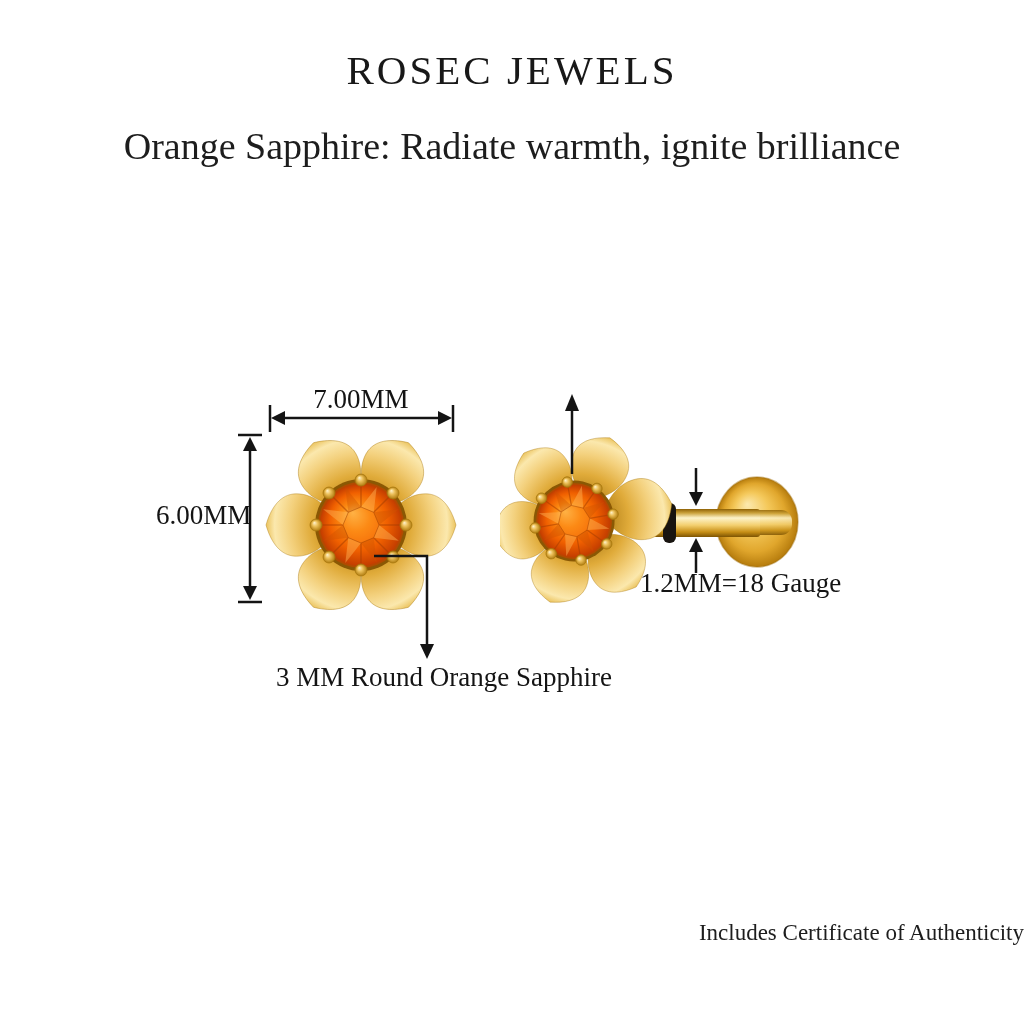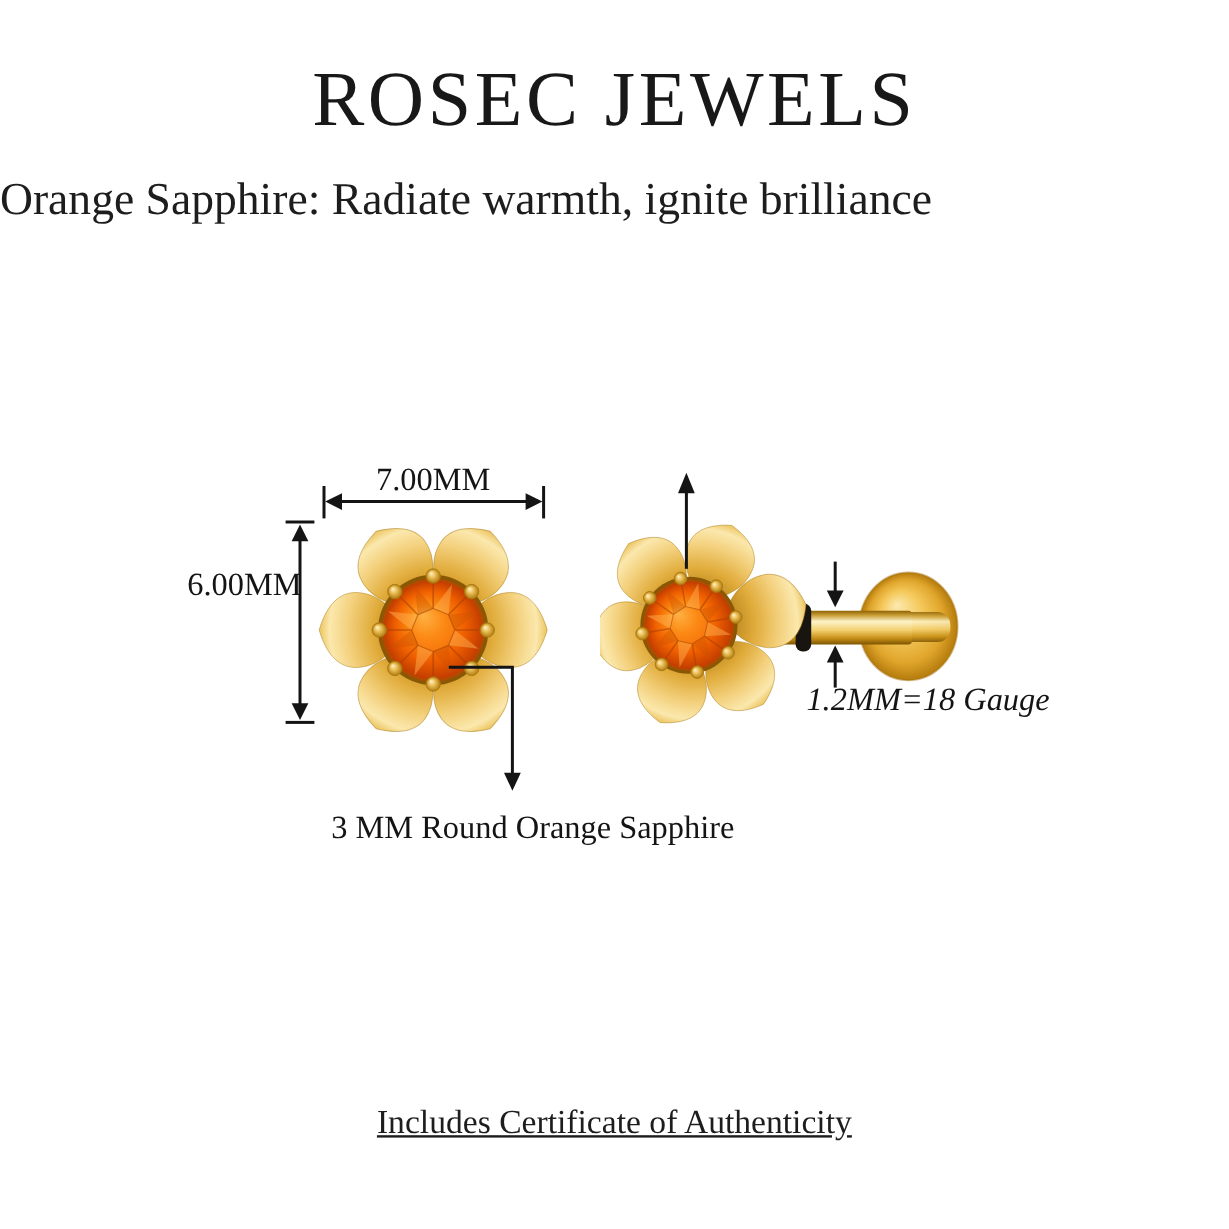--- a/index.html
+++ b/index.html
@@ -2,37 +2,37 @@
 <html><head>
 <meta charset="utf-8">
 <style>
   html,body{margin:0;padding:0;background:#ffffff;}
   .canvas{
     position:relative;width:1024px;height:1024px;background:#ffffff;
     font-family:"Liberation Serif","DejaVu Serif",serif;color:#1b1b1b;overflow:hidden;
   }
   .brand-title{
     position:absolute;left:0;right:0;top:46px;text-align:center;
-    font-size:65px;letter-spacing:3px;font-weight:400;color:#181818;
+    font-size:41px;letter-spacing:3px;font-weight:400;color:#181818;
   }
   .brand-tagline{
-    position:absolute;left:0;right:0;top:144px;text-align:left;
+    position:absolute;left:0;right:0;top:124px;text-align:center;
     font-size:38px;font-weight:400;color:#1d1d1d;
   }
   .anno{
     position:absolute;font-size:27px;color:#141414;white-space:nowrap;
   }
   .anno-width{left:361px;top:384px;transform:translateX(-50%);}
-  .anno-height{left:156px;top:472px;}
+  .anno-height{left:156px;top:500px;}
   .anno-prong{left:497px;top:349px;}
-  .anno-gauge{left:672px;top:568px;font-style:italic;}
-  .anno-stone{left:276px;top:662px;line-height:31px;white-space:nowrap;margin-top:12px;}
+  .anno-gauge{left:640px;top:568px;}
+  .anno-stone{left:276px;top:662px;line-height:31px;white-space:nowrap;}
   .footer-note{
-    position:absolute;left:0;right:0;top:920px;text-align:center;
-    font-size:28px;color:#1d1d1d;text-decoration:underline;
+    position:absolute;left:0;right:0;top:920px;text-align:right;
+    font-size:23px;color:#1d1d1d;
   }
   .art{position:absolute;}
   .overlay{position:absolute;left:0;top:0;pointer-events:none;}
 </style>
 </head>
 <body>
 
 <div class="canvas">
 
   <div class="brand-title">ROSEC JEWELS</div>

